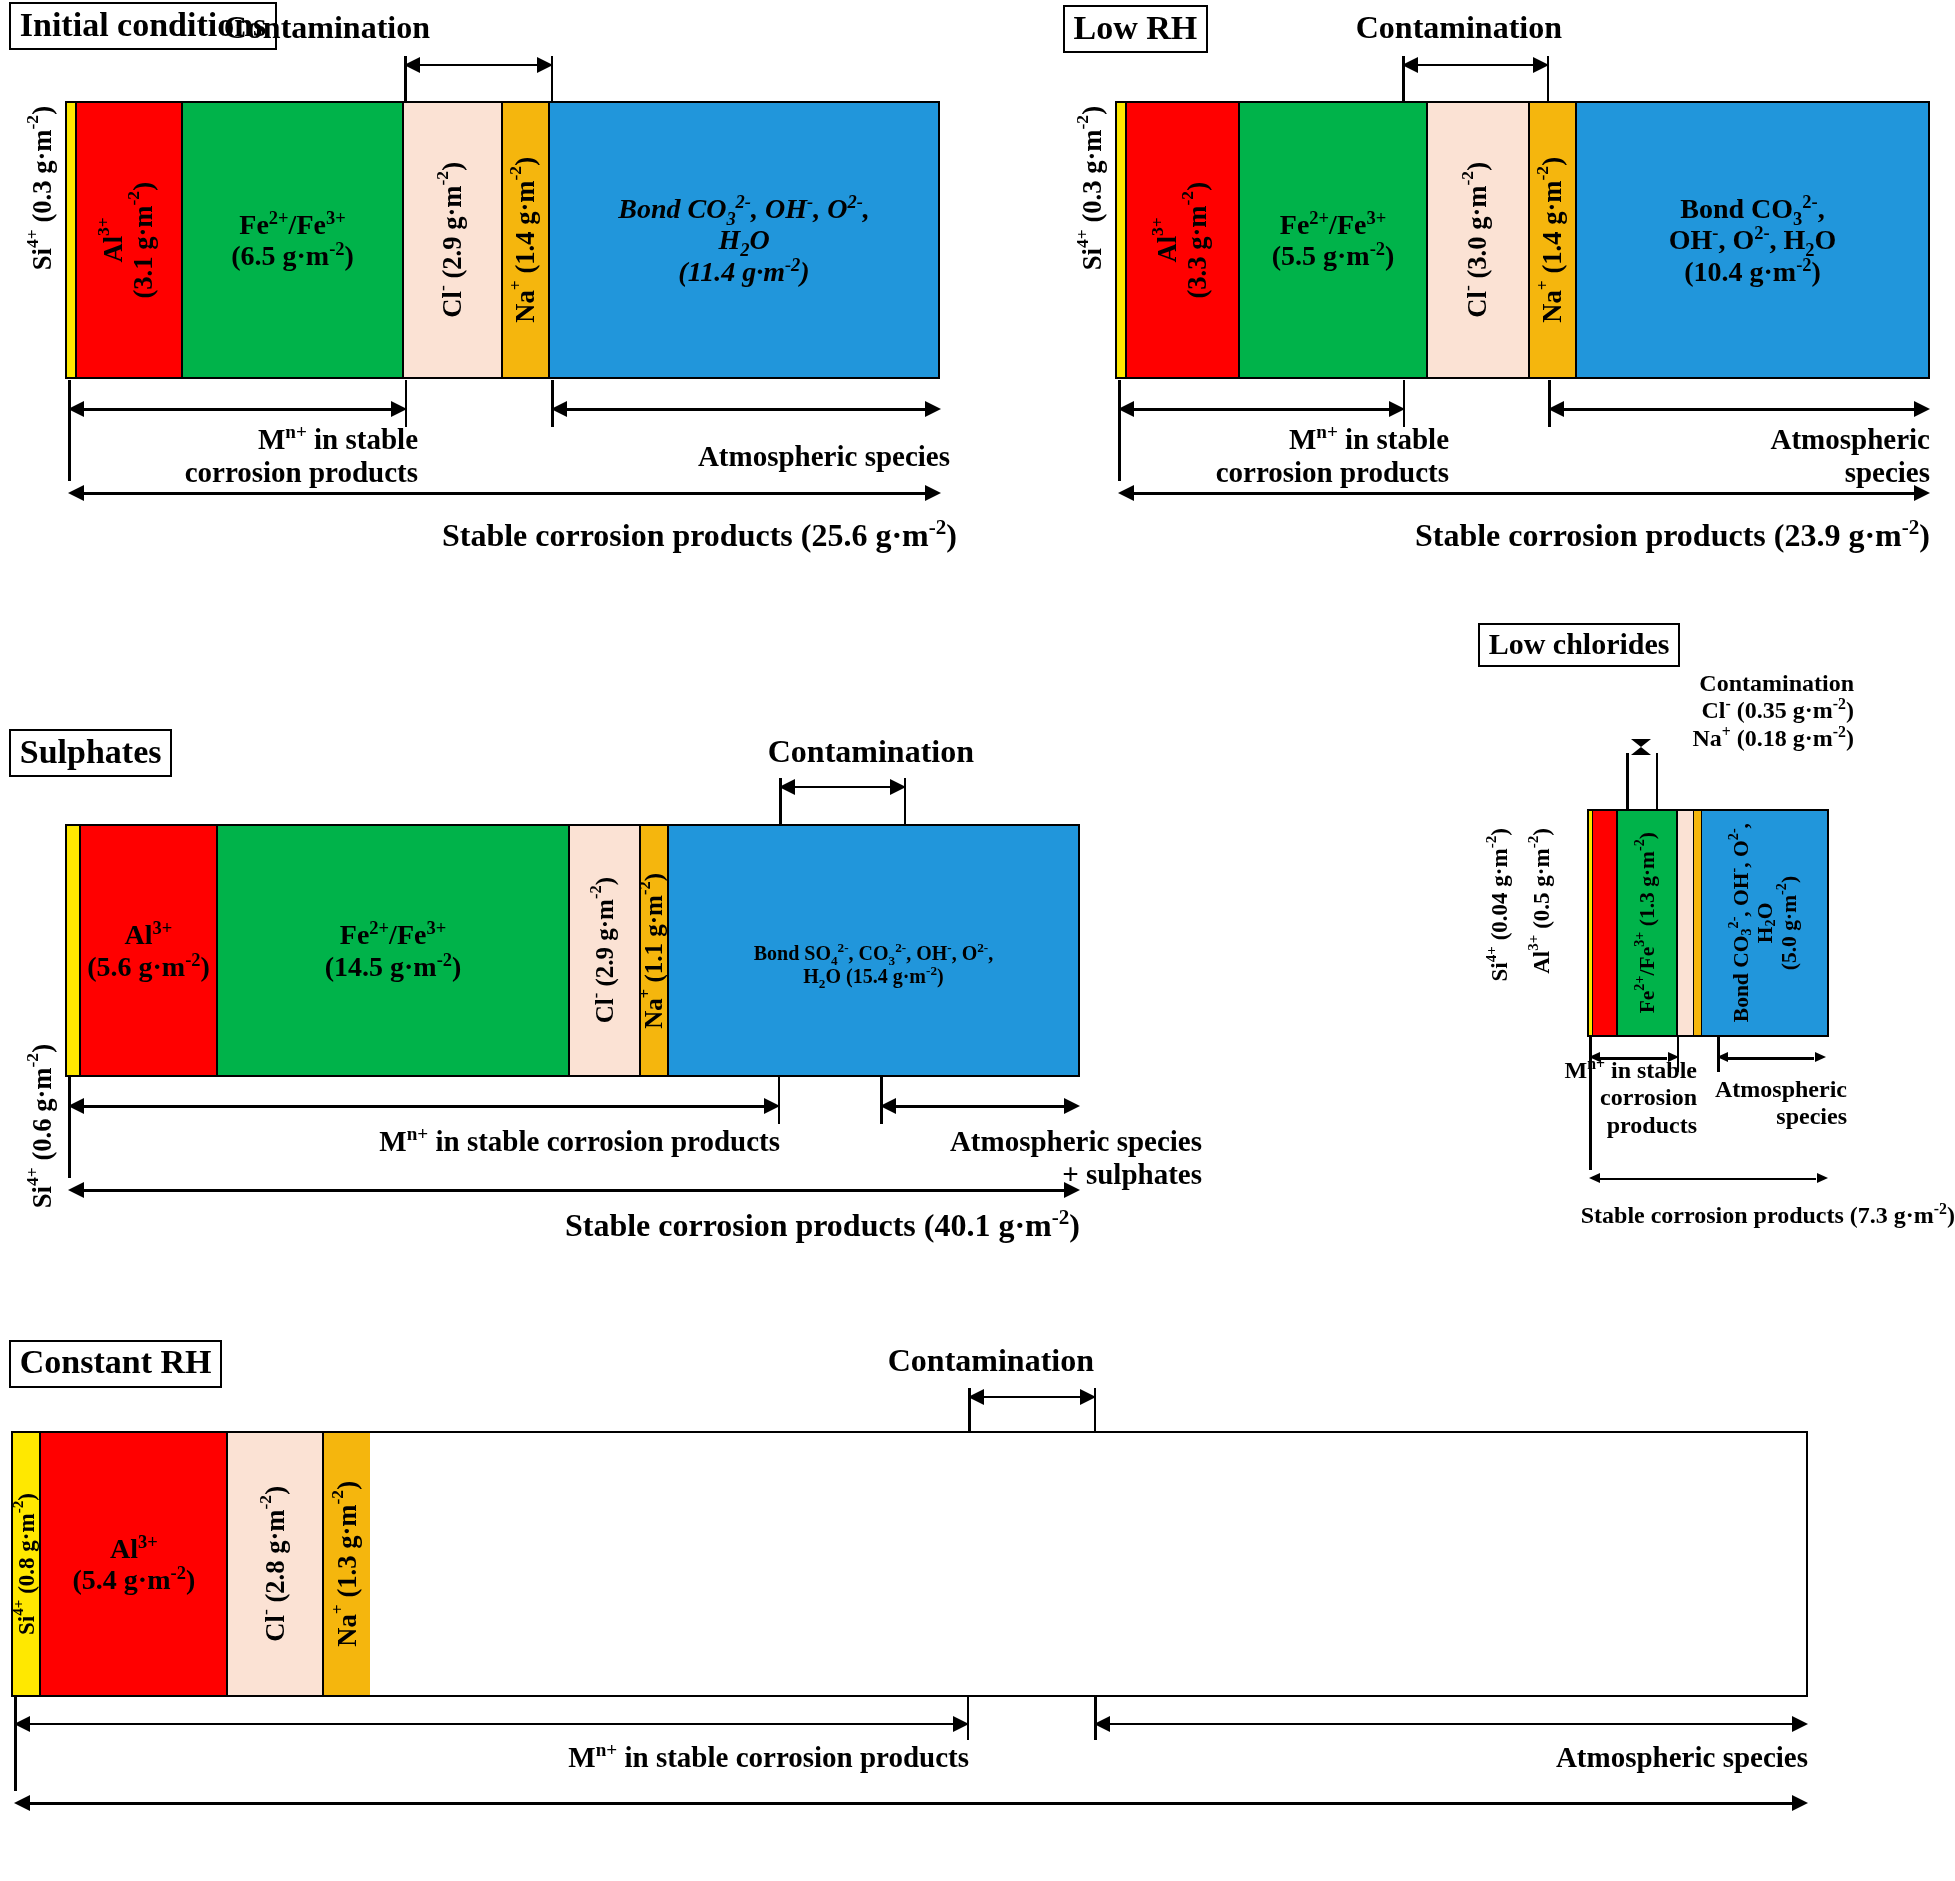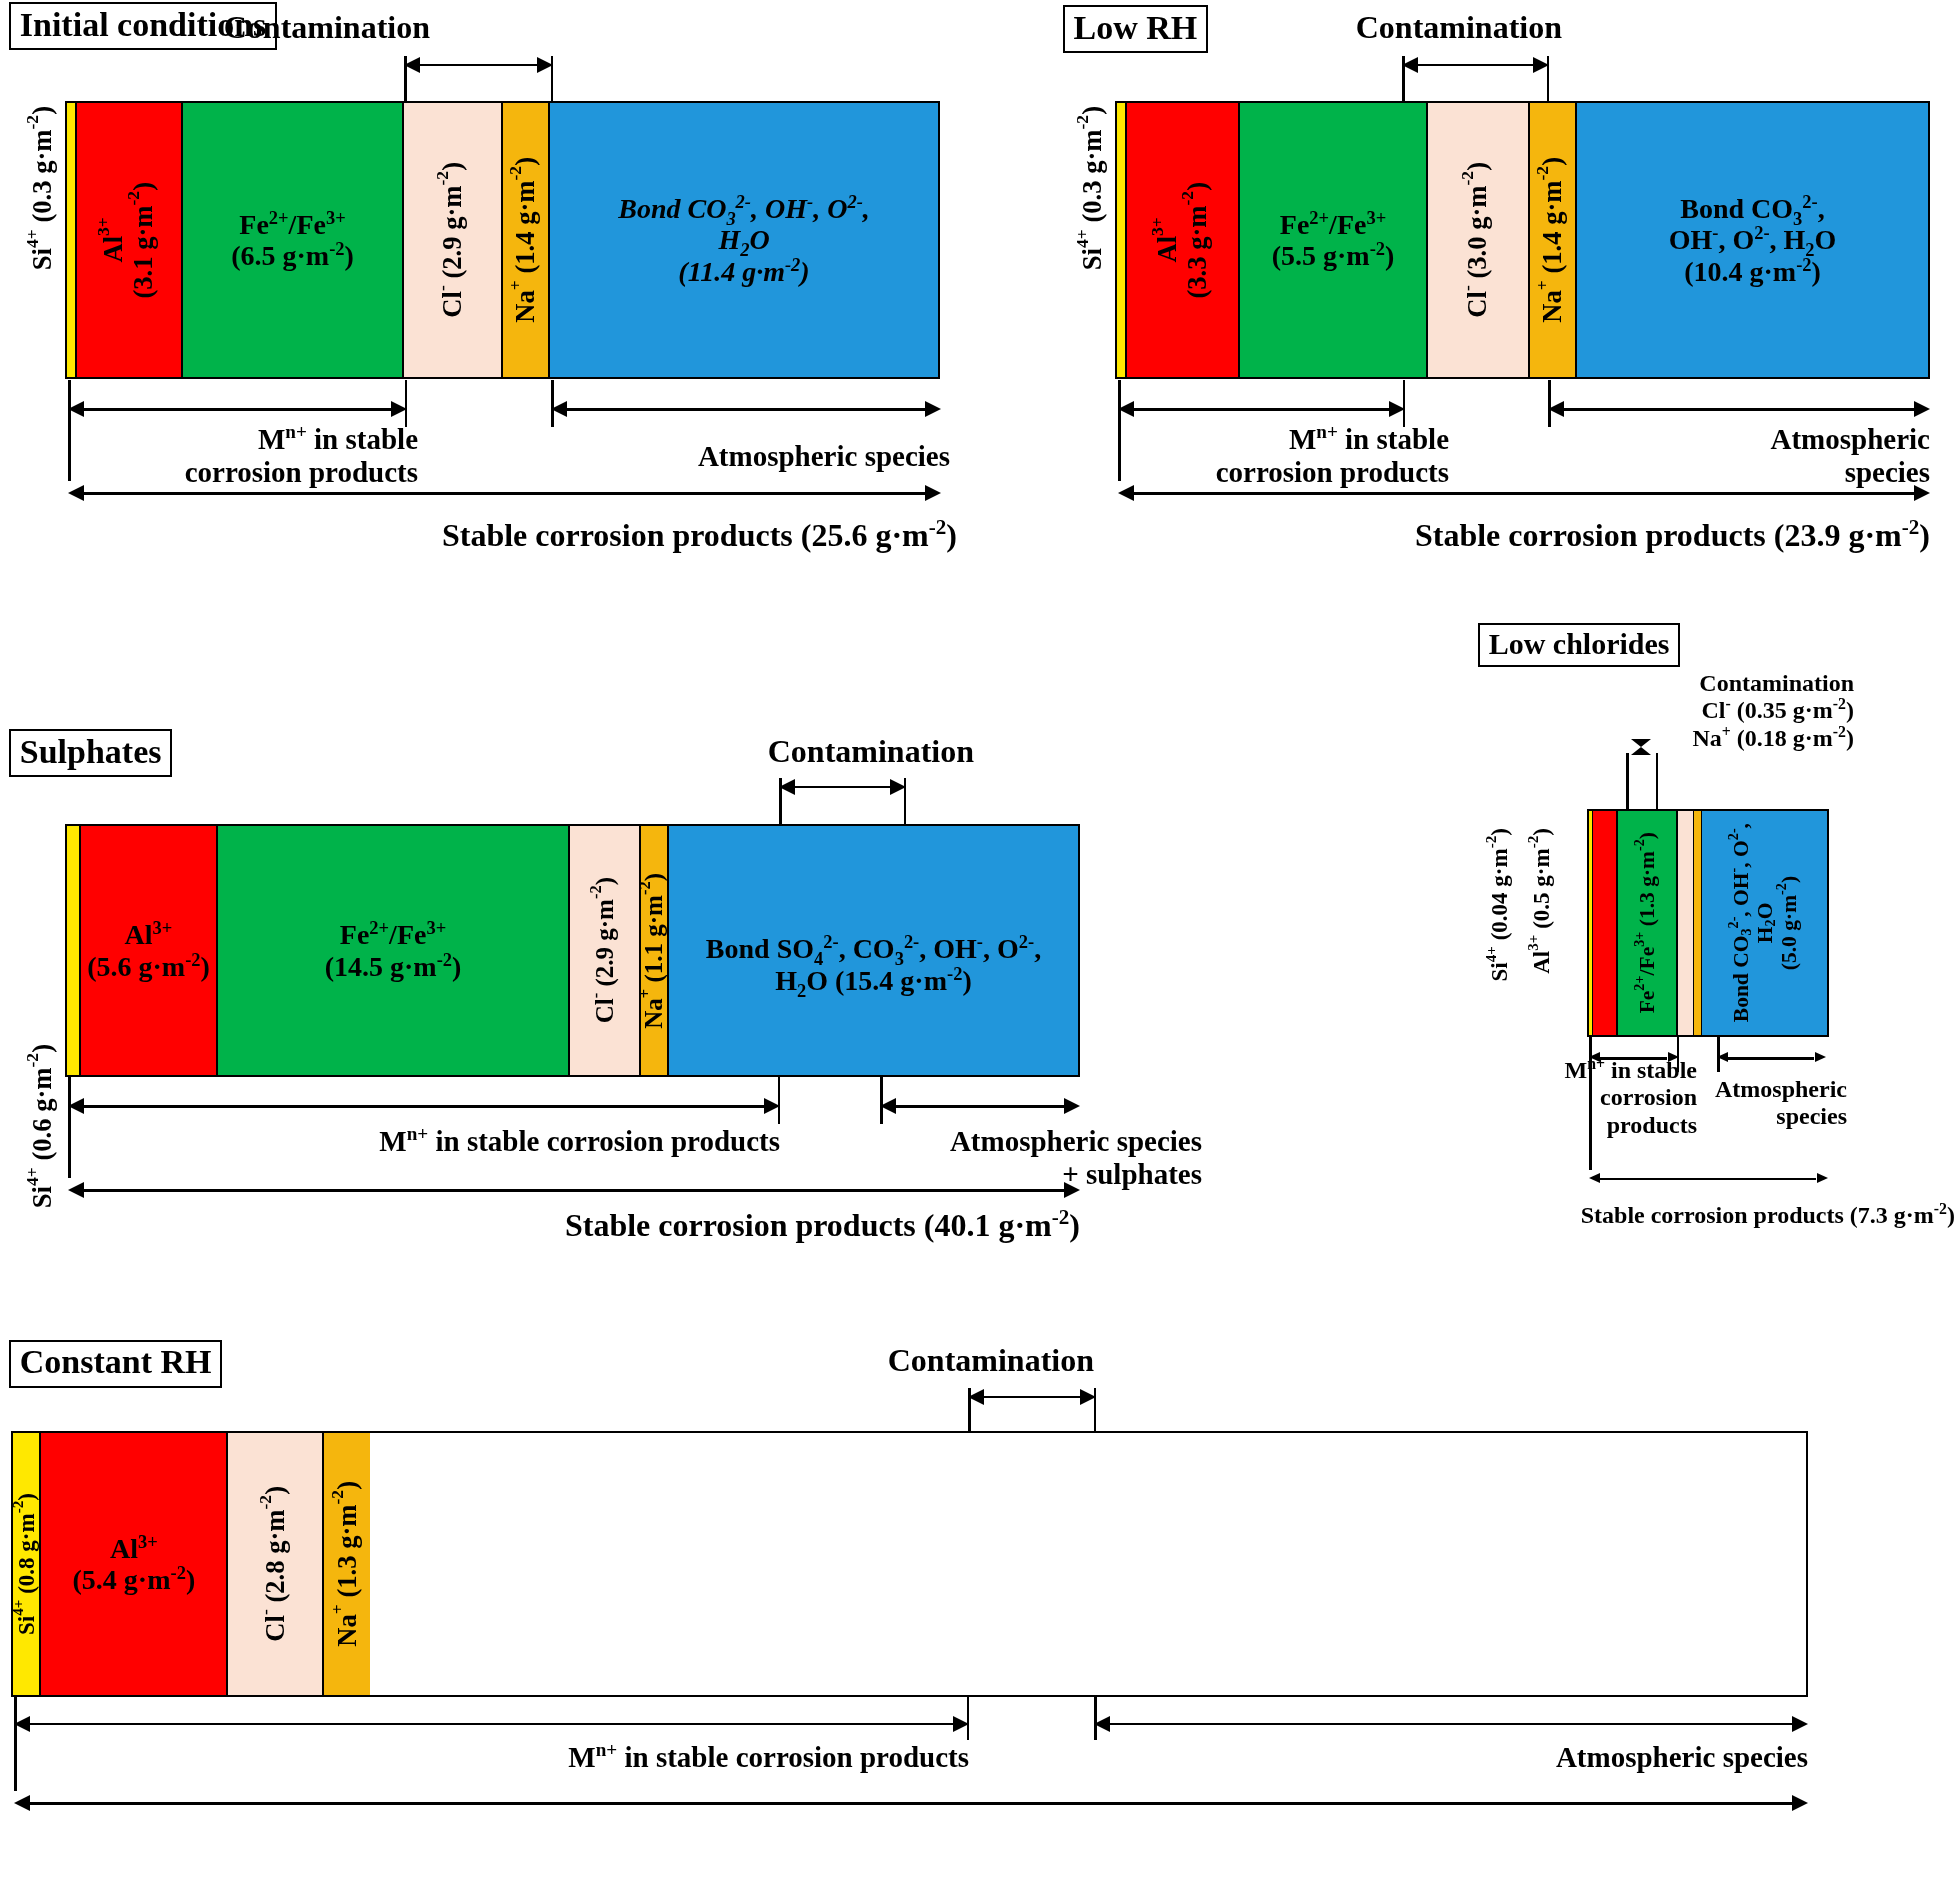--- a/index.html
+++ b/index.html
@@ -262,21 +262,21 @@
     <div class="seg" style="width:352px;background:#00B34A;">
       <span class="lbl" style="font-size:28px;">Fe<sup>2+</sup>/Fe<sup>3+</sup><br>(14.5 g·m<sup>-2</sup>)</span>
     </div>
     <div class="seg" style="width:71px;background:#FBE2D4;">
       <span class="lbl vert" style="font-size:25px;">Cl<sup>-</sup> (2.9 g·m<sup>-2</sup>)</span>
     </div>
     <div class="seg" style="width:28px;background:#F5B60D;">
       <span class="lbl vert" style="font-size:25px;">Na<sup>+</sup> (1.1 g·m<sup>-2</sup>)</span>
     </div>
     <div class="seg" style="flex:1;background:#2196DB;">
-      <span class="lbl" style="font-size:28px;margin-top:28px;">Bond SO<sub>4</sub><sup>2-</sup>, CO<sub>3</sub><sup>2-</sup>, OH<sup>-</sup>, O<sup>2-</sup>,<br>H<sub>2</sub>O (15.4 g·m<sup>-2</sup>)</span>
+      <span class="lbl" style="font-size:20px;margin-top:28px;">Bond SO<sub>4</sub><sup>2-</sup>, CO<sub>3</sub><sup>2-</sup>, OH<sup>-</sup>, O<sup>2-</sup>,<br>H<sub>2</sub>O (15.4 g·m<sup>-2</sup>)</span>
     </div>
   </div>
 
   <div class="bracket" style="left:68px;top:362px;width:712px;height:101px;">
     <div class="tick" style="left:0;top:0;height:101px;"></div>
     <div class="tick" style="right:0;top:0;height:47px;"></div>
     <div class="arrowline" style="left:15px;top:28px;width:683px;"></div>
     <div class="arrowhead ah-left" style="left:0px;top:21px;"></div>
     <div class="arrowhead ah-right" style="right:0px;top:21px;"></div>
   </div>

